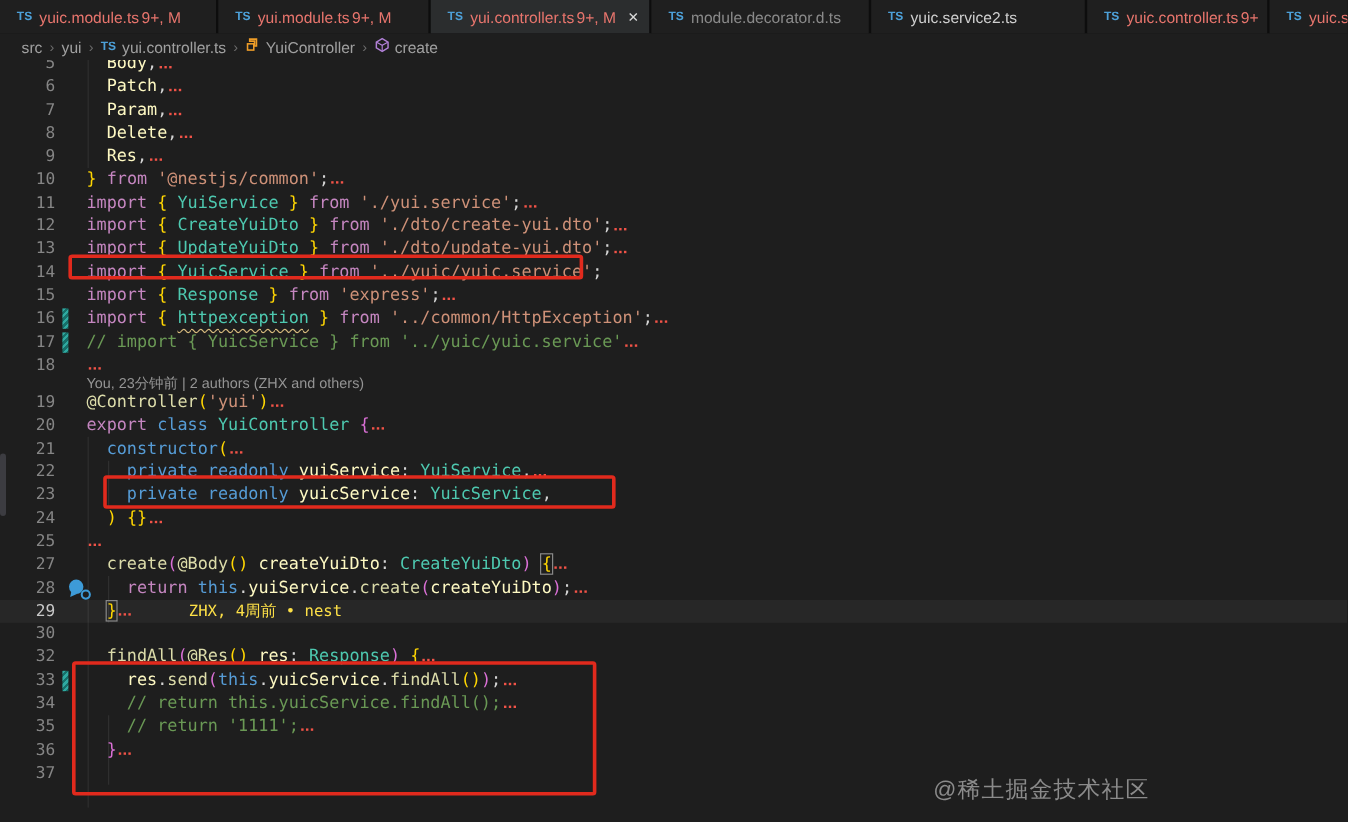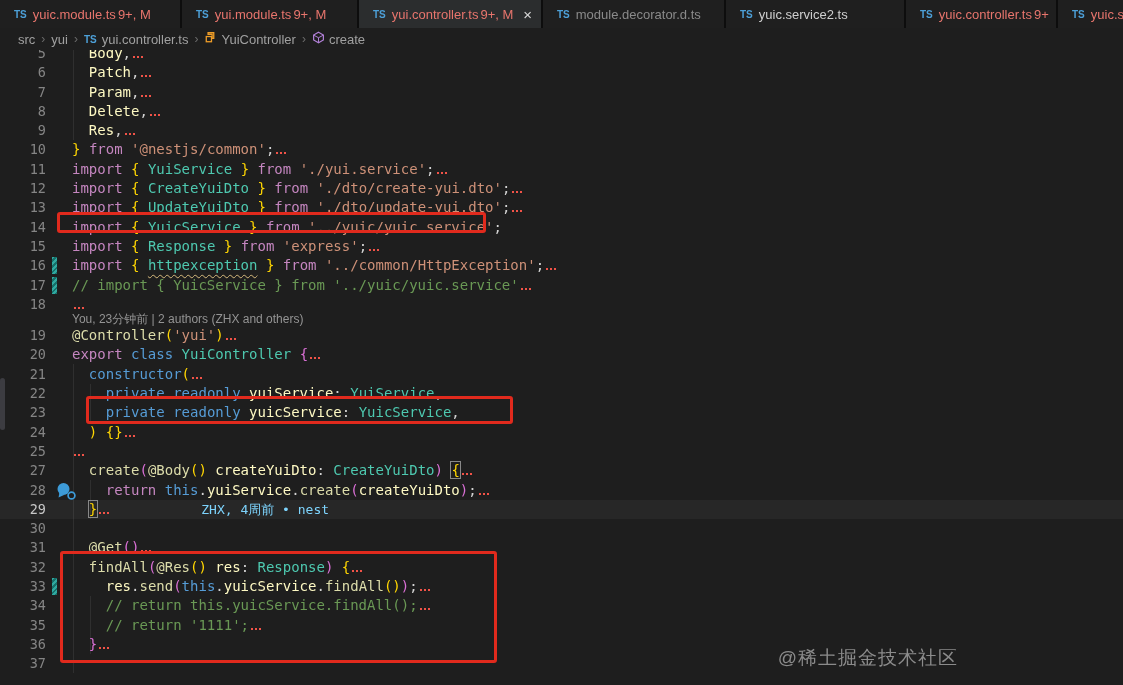--- a/index.html
+++ b/index.html
@@ -43,21 +43,21 @@
   .gicon { position:absolute; left:56px; top:1px; }
 
   .tv { color:#fef9c3; } .tt { color:#4EC9B0; } .tk { color:#C586C0; }
   .tb { color:#569CD6; } .tf { color:#DCDCAA; } .ts2 { color:#CE9178; }
   .tc { color:#6A9955; } .tp { color:#d4d4d4; } .tg { color:#FFD602; }
   .tm { color:#DA70D6; }
   .warn { text-decoration:underline wavy #d7ba7d 1px; text-underline-offset:4px; }
   .match { outline:1px solid #888; outline-offset:0px; }
   .sq { display:inline-block; width:10px; height:7px; margin-left:2px;
     border-bottom:2px dotted #f15348; }
-  .bl { color:#7dd3fc; font-size:13px; margin-left:92px; }
+  .bl { color:#fde047; font-size:13px; margin-left:48px; }
   .blame-row { position:relative; height:12px; }
   .blame-top { position:absolute; left:72px; top:-3px; color:#949494; font-size:12px;
     font-family:"Liberation Sans",sans-serif; white-space:nowrap; }
 
   .guide { position:absolute; width:1px; background:#2f2f2f; }
   .annobox { position:absolute; border:3px solid #e12a1d; border-radius:3px; }
   #edge-ind { position:absolute; left:0; top:328px; width:5px; height:52px;
     background:#3c3c41; border-radius:3px; }
 
   #watermark { position:absolute; right:16px; bottom:14px; color:#8b8b8b;
@@ -168,21 +168,20 @@
         <div class="row"><span class="ln">24</span><span class="codetext"><span>  </span><span class="tg">)</span><span> </span><span class="tg">{}</span><span class="sq"></span></span></div>
         <div class="row"><span class="ln">25</span><span class="codetext"><span class="sq"></span></span></div>
         <div class="row"><span class="ln">27</span><span class="codetext"><span>  </span><span class="tf">create</span><span class="tm">(</span><span class="tf">@Body</span><span class="tg">()</span><span> </span><span class="tv">createYuiDto</span><span class="tp">:</span><span> </span><span class="tt">CreateYuiDto</span><span class="tm">)</span><span> </span><span class="tg match">{</span><span class="sq"></span></span></div>
         <div class="row"><span class="ln">28</span><span class="gicon"><svg width="22" height="19" viewBox="0 0 22 19">
               <circle cx="7.5" cy="7" r="6" fill="#3d9bd8"></circle>
               <path d="M3.5 10.5 2.5 15.5 8 13z" fill="#3d9bd8"></path>
               <circle cx="15.5" cy="13.5" r="3.4" fill="#1e1e1e" stroke="#3d9bd8" stroke-width="1.7"></circle>
             </svg></span><span class="codetext"><span>    </span><span class="tk">return</span><span> </span><span class="tb">this</span><span class="tp">.</span><span class="tv">yuiService</span><span class="tp">.</span><span class="tf">create</span><span class="tm">(</span><span class="tv">createYuiDto</span><span class="tm">)</span><span class="tp">;</span><span class="sq"></span></span></div>
         <div class="row cur"><span class="ln">29</span><span class="codetext"><span>  </span><span class="tg match">}</span><span class="sq"></span><span class="bl">ZHX, 4周前 • nest</span></span></div>
         <div class="row"><span class="ln">30</span><span class="codetext"></span></div>
-        <div class="row"><span class="ln">31</span><span class="codetext"><span>  </span><span class="tf">@Get</span><span class="tm">()</span><span class="sq"></span></span></div>
         <div class="row"><span class="ln">32</span><span class="codetext"><span>  </span><span class="tf">findAll</span><span class="tm">(</span><span class="tf">@Res</span><span class="tg">()</span><span> </span><span class="tv">res</span><span class="tp">:</span><span> </span><span class="tt">Response</span><span class="tm">)</span><span> </span><span class="tg">{</span><span class="sq"></span></span></div>
         <div class="row"><span class="ln">33</span><span class="gmod"></span><span class="codetext"><span>    </span><span class="tv">res</span><span class="tp">.</span><span class="tf">send</span><span class="tm">(</span><span class="tb">this</span><span class="tp">.</span><span class="tv">yuicService</span><span class="tp">.</span><span class="tf">findAll</span><span class="tg">()</span><span class="tm">)</span><span class="tp">;</span><span class="sq"></span></span></div>
         <div class="row"><span class="ln">34</span><span class="codetext"><span>    </span><span class="tc">// return this.yuicService.findAll();</span><span class="sq"></span></span></div>
         <div class="row"><span class="ln">35</span><span class="codetext"><span>    </span><span class="tc">// return '1111';</span><span class="sq"></span></span></div>
         <div class="row"><span class="ln">36</span><span class="codetext"><span>  </span><span class="tm">}</span><span class="sq"></span></span></div>
         <div class="row"><span class="ln">37</span><span class="codetext"></span></div>
       </div>
 
     <div class="annobox" style="left:57px; top:162px; width:429px; height:21px;"></div>
     <div class="annobox" style="left:86px; top:346px; width:427px; height:28px;"></div>

